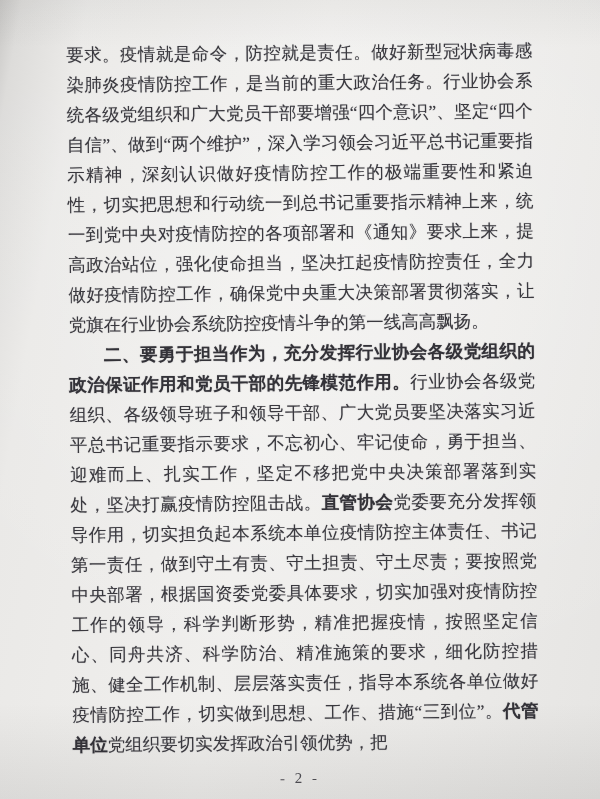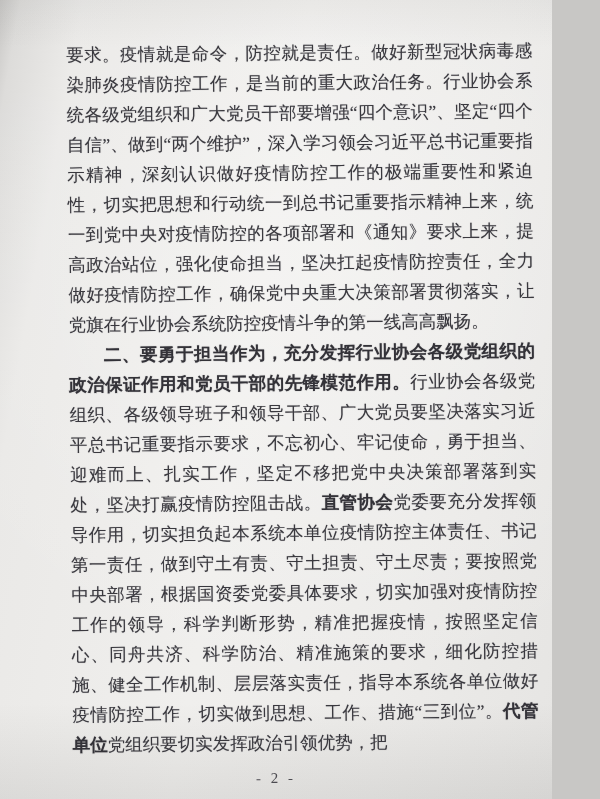--- a/index.html
+++ b/index.html
@@ -2,21 +2,21 @@
 <html><head>
 <meta charset="utf-8">
 <style>
   html, body {
     margin: 0;
     padding: 0;
     background: #c8c7c5;
   }
   .photo {
     position: relative;
-    width: 552px;
+    width: 600px;
     height: 799px;
     overflow: hidden;
     font-family: "Liberation Serif", "DejaVu Serif", serif;
     
     background:
       linear-gradient(to bottom, rgba(110,110,108,0.07) 0%, rgba(255,255,255,0) 6%),
       linear-gradient(to top, rgba(95,95,93,0.12) 0%, rgba(255,255,255,0) 12%),
       radial-gradient(130% 90% at 58% 32%, rgba(255,255,255,0.30) 0%, rgba(255,255,255,0) 62%),
       linear-gradient(100deg, #c6c5c3 0%, #dbdad8 3%, #eae9e7 12%, #f0efed 45%, #ecebe9 74%, #e6e5e3 100%);
   }

